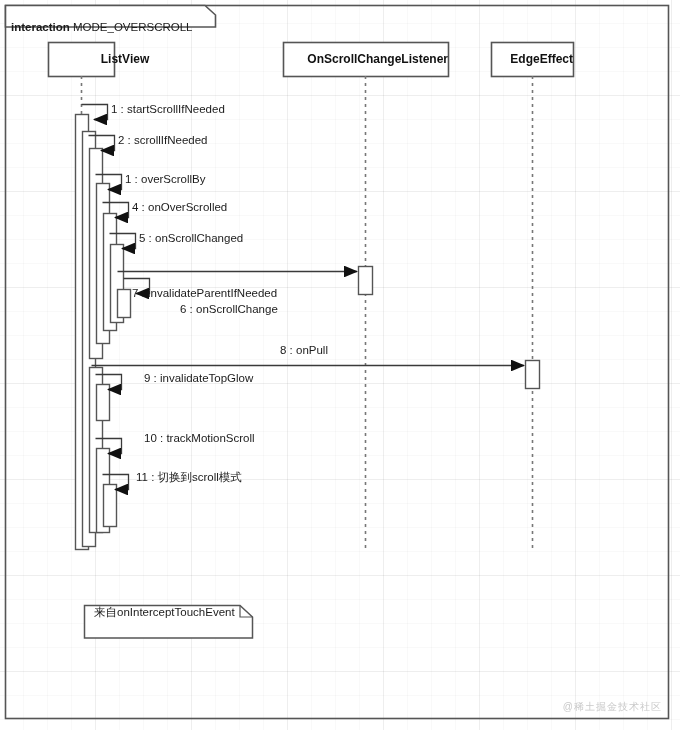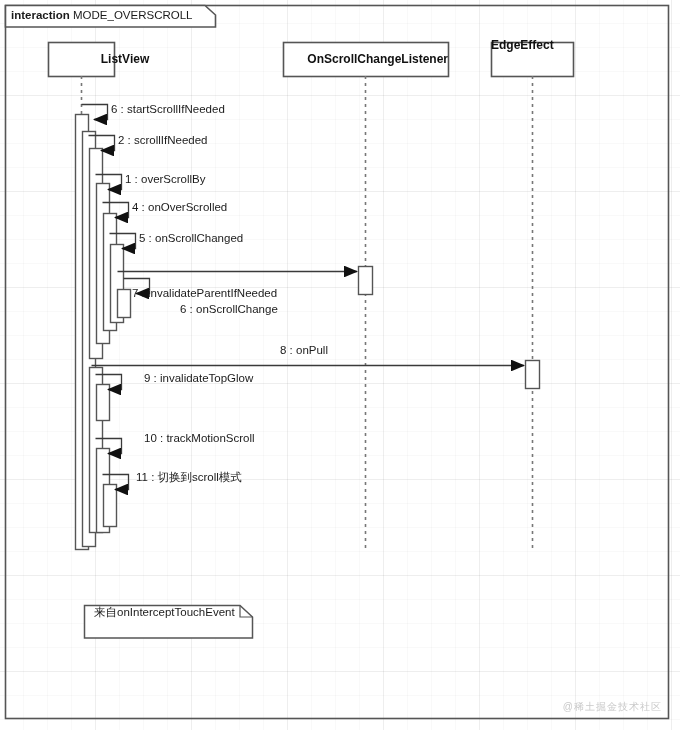--- a/index.html
+++ b/index.html
@@ -90,25 +90,25 @@
       <path d="M95.5,438.5 H121.5 V453.5 H108" fill="none" stroke="#3a3a3a" stroke-width="1.3" marker-end="url(#arwFull)"></path>
       <path d="M102.5,474.5 H128.5 V489.5 H115" fill="none" stroke="#3a3a3a" stroke-width="1.3" marker-end="url(#arwFull)"></path>
     </g>
   <g id="note-layer">
       <path d="M84.5,605.5 H240 L252.5,617 V638 H84.5 Z" fill="#fff" stroke="#555555" stroke-width="1.5"></path>
       <path d="M240,605.5 V617 H252.5" fill="none" stroke="#555555" stroke-width="1.2"></path>
     </g>
 </svg>
 
 <div id="text-layer">
-    <div class="lbl" style="left: 11px; top: 10px;"><span class="frame-kw">interaction</span><span> MODE_OVERSCROLL</span></div>
+    <div class="lbl" style="left: 11px; top: 22px;"><span class="frame-kw">interaction</span><span> MODE_OVERSCROLL</span></div>
     <div class="lbl obj-name" style="left: 48px; top: 53px; width: 66px; text-align: center; padding-left: 44px;">ListView</div>
     <div class="lbl obj-name" style="left: 283px; top: 53px; width: 165px; text-align: right;">OnScrollChangeListener</div>
-    <div class="lbl obj-name" style="left: 491px; top: 39px; width: 82px; text-align: left;">EdgeEffect</div>
-    <div class="lbl " style="left: 111px; top: 104px;">6 : startScrollIfNeeded</div>
+    <div class="lbl obj-name" style="left: 491px; top: 53px; width: 82px; text-align: right;">EdgeEffect</div>
+    <div class="lbl " style="left: 111px; top: 104px;">1 : startScrollIfNeeded</div>
     <div class="lbl " style="left: 118px; top: 135px;">2 : scrollIfNeeded</div>
     <div class="lbl " style="left: 125px; top: 174px;">1 : overScrollBy</div>
     <div class="lbl " style="left: 132px; top: 202px;">4 : onOverScrolled</div>
     <div class="lbl " style="left: 139px; top: 233px;">5 : onScrollChanged</div>
     <div class="lbl " style="left: 180px; top: 256px; margin-top: 48px;">6 : onScrollChange</div>
     <div class="lbl " style="left: 132px; top: 288px;">7 : invalidateParentIfNeeded</div>
     <div class="lbl " style="left: 280px; top: 345px;">8 : onPull</div>
     <div class="lbl " style="left: 144px; top: 373px;">9 : invalidateTopGlow</div>
     <div class="lbl " style="left: 144px; top: 433px;">10 : trackMotionScroll</div>
     <div class="lbl " style="left: 136px; top: 472px;">11 : 切换到scroll模式</div>

